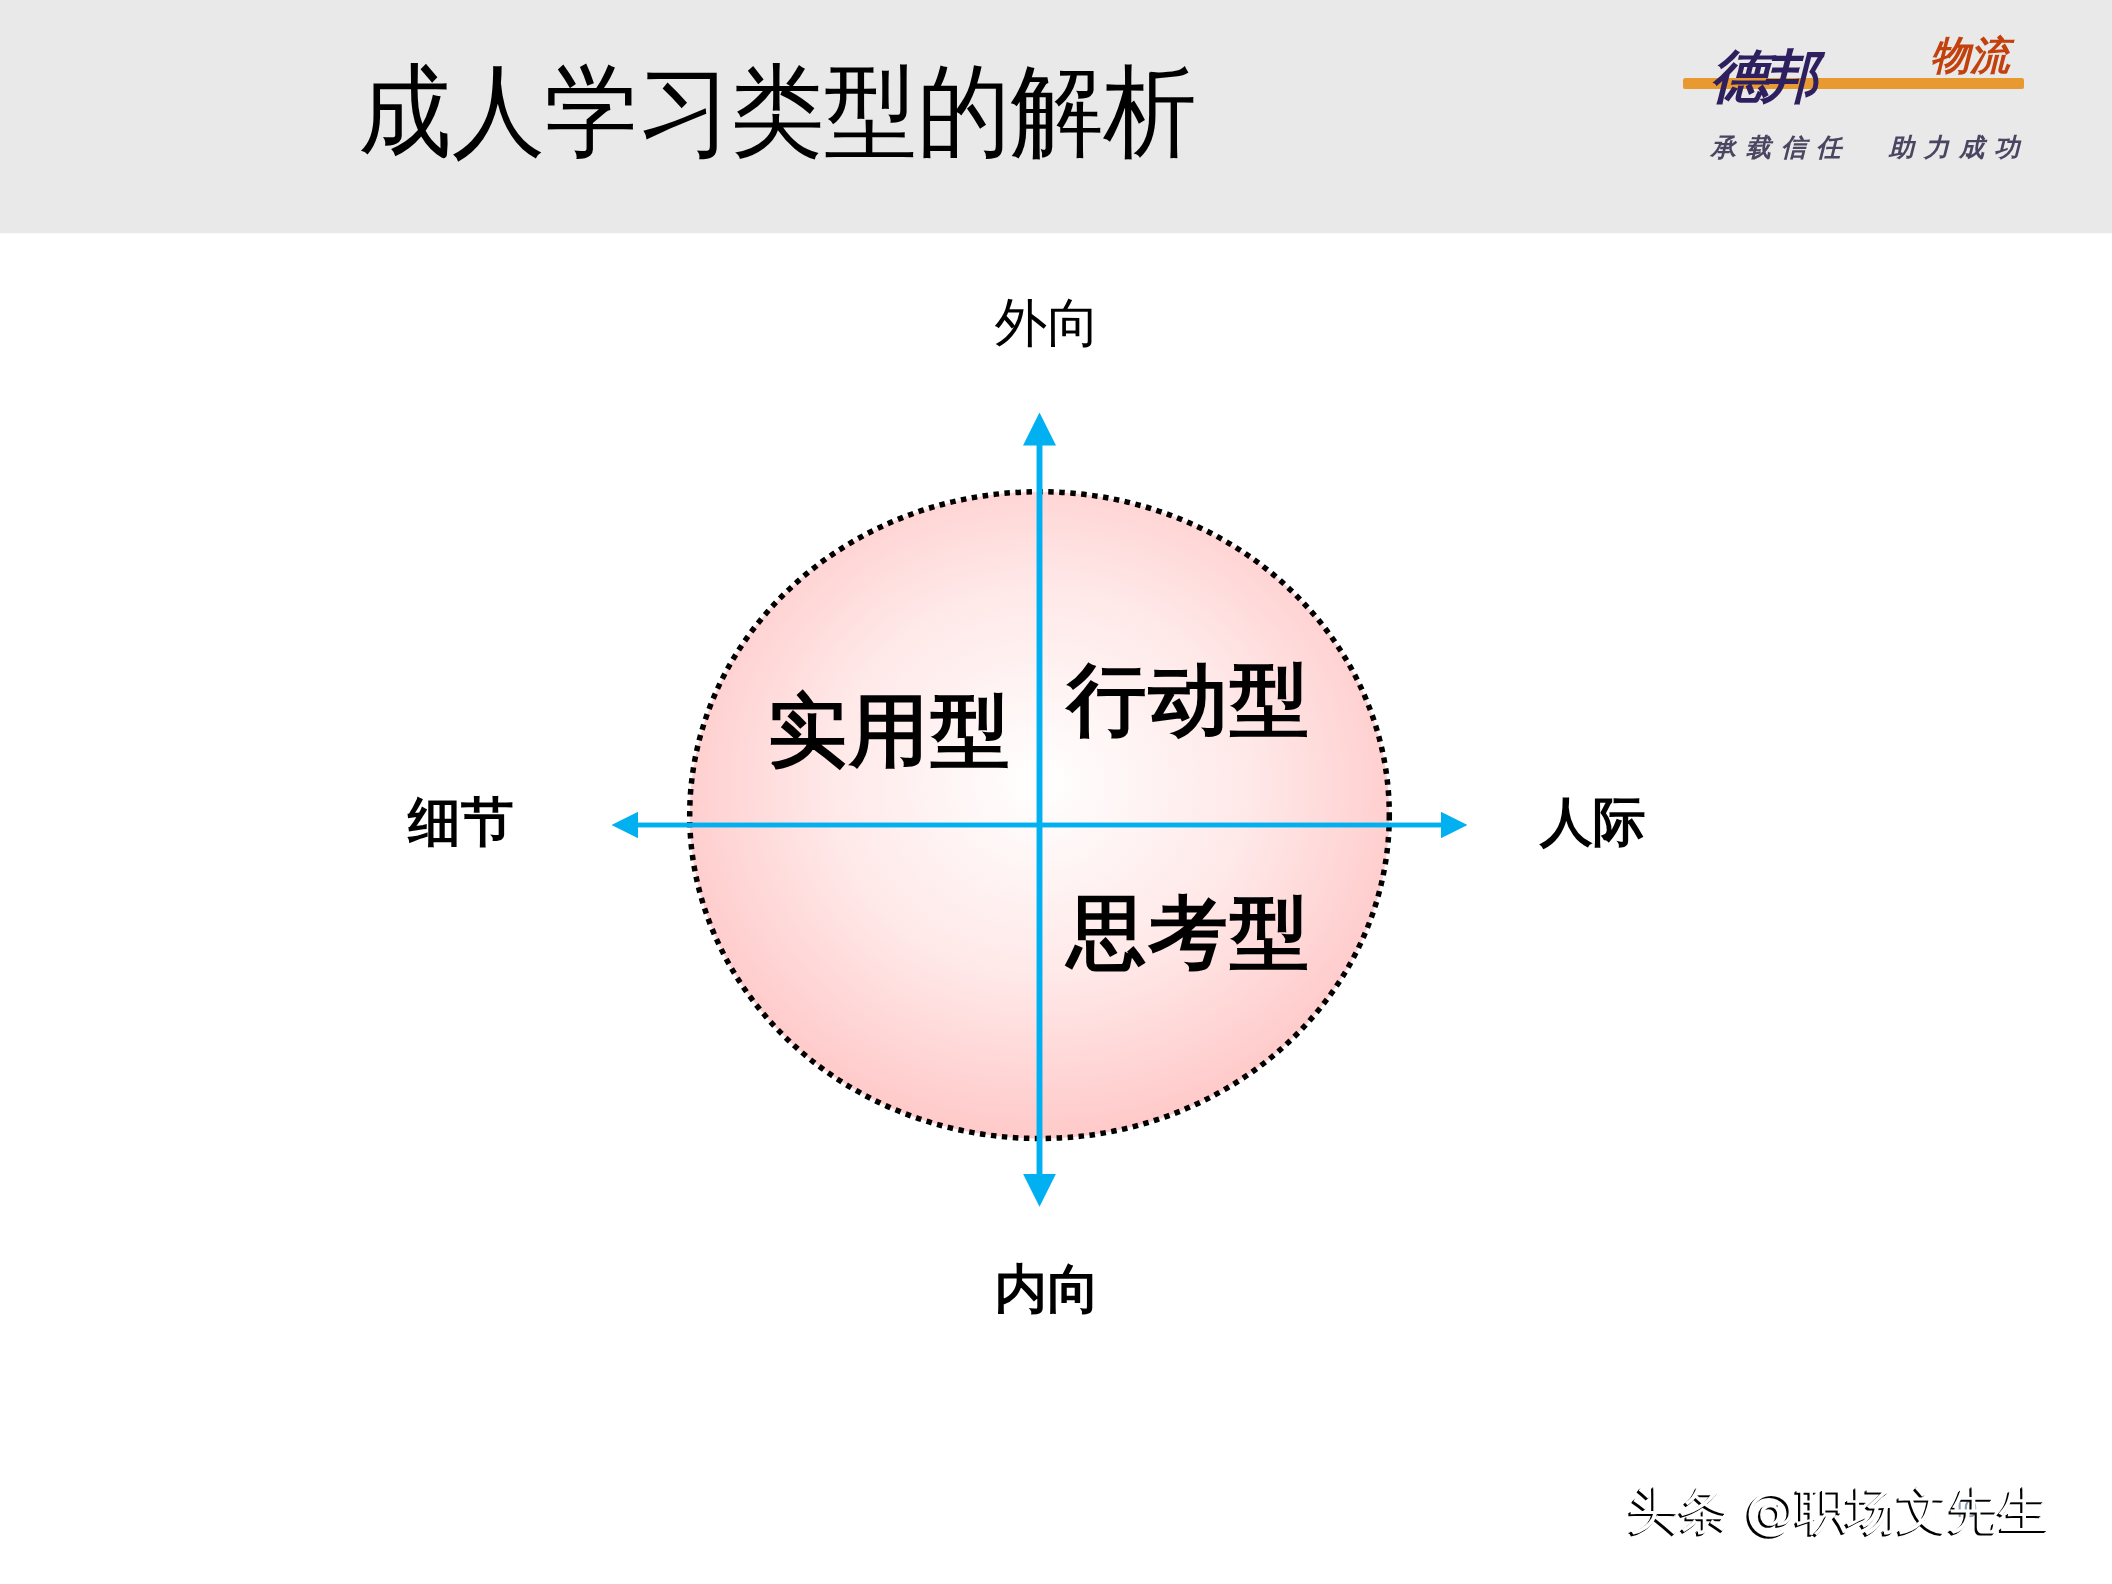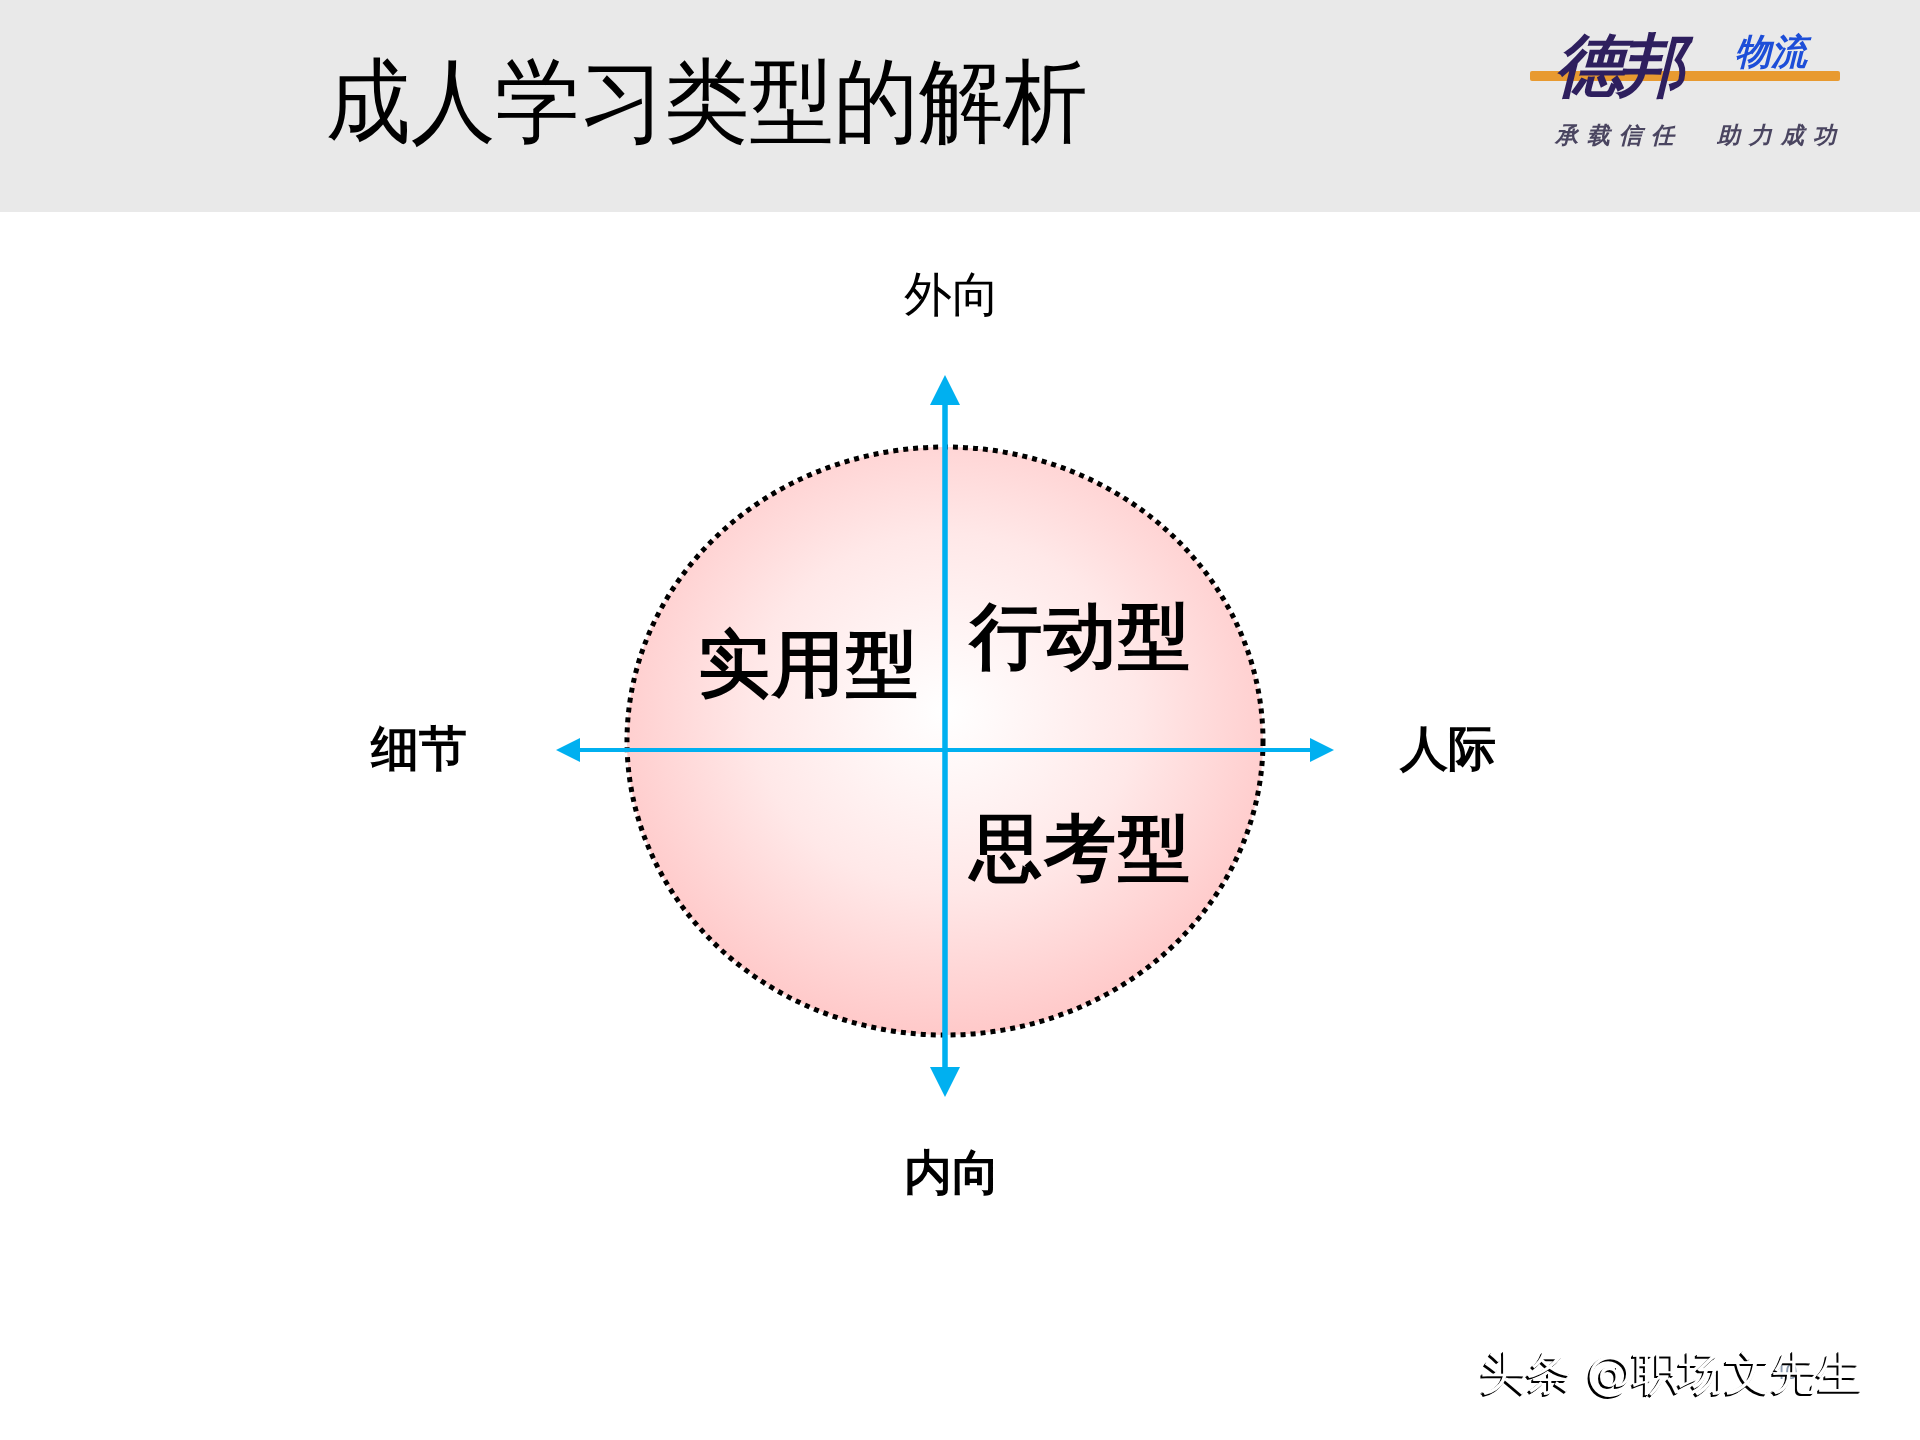--- a/index.html
+++ b/index.html
@@ -20,22 +20,22 @@
     white-space: nowrap;
     transform: scaleX(0.92); transform-origin: left top;
   }
   .logo { position: absolute; left: 1525px; top: 22px; width: 320px; height: 135px; }
   .logo-bar {
     position: absolute; left: 5px; top: 49px; width: 310px; height: 10px;
     border-radius: 2px;
   }
   .logo-main {
     position: absolute; left: 30px; top: 4px;
-    font-family: Liberation Mono, monospace; font-weight: bold;
-    font-size: 68px; line-height: 90px; font-style: italic;
+    font-family: Liberation Serif, serif; font-weight: bold;
+    font-size: 52px; line-height: 90px; font-style: italic;
     letter-spacing: -6px; white-space: nowrap;
   }
   .logo-sub {
     position: absolute; left: 210px; top: 10px;
     font-family: "DejaVu Sans", sans-serif; font-weight: bold;
     font-size: 36px; line-height: 40px; font-style: italic; white-space: nowrap;
   }
   .logo-tagline {
     position: absolute; left: 30px; top: 100px;
     font-family: "DejaVu Sans", sans-serif; font-weight: bold; font-style: italic;
@@ -68,21 +68,21 @@
 </style>
 </head>
 <body>
 
 <div class="header">
   <div class="title">成人学习类型的解析</div>
 
   <div class="logo">
     <div class="logo-bar" style="background:#e89a30;"></div>
     <div class="logo-main" style="color:#2e1f5e;">德邦</div>
-    <div class="logo-sub" style="color:#1d4ed8;">物流</div>
+    <div class="logo-sub" style="color:#c2410c;margin-left:20px;">物流</div>
     <div class="logo-tagline" style="color:#4a4560;">承载信任  助力成功</div>
   </div>
 </div>
 
 <div class="diagram">
   <svg width="1920" height="1440" style="position:absolute;left:0;top:0;">
     <defs>
       <radialGradient id="circleGrad" cx="50%" cy="45%" r="55%">
         <stop offset="0%" stop-color="#ffffff"></stop>
         <stop offset="55%" stop-color="#ffe8e8"></stop>

